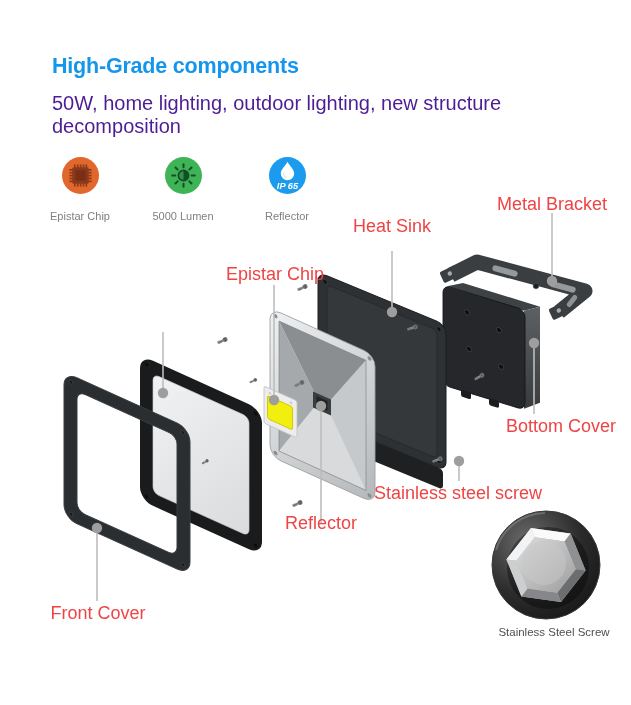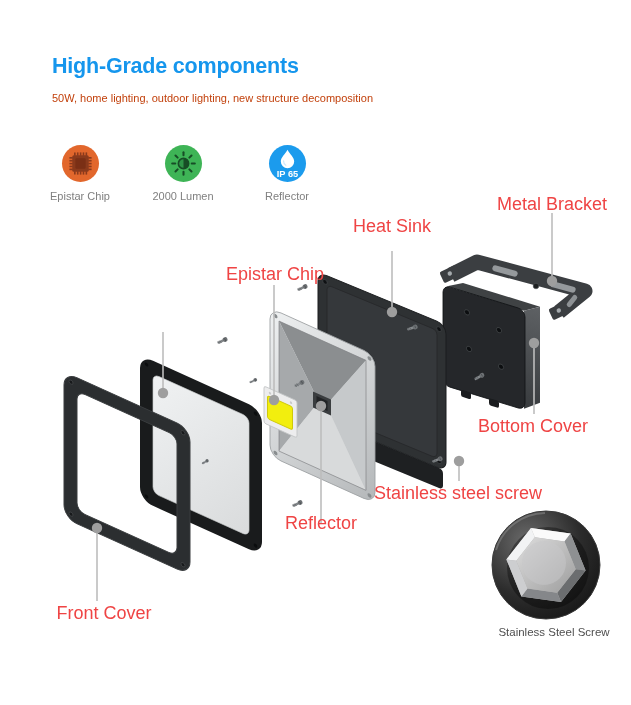--- a/index.html
+++ b/index.html
@@ -1,23 +1,23 @@
 <!DOCTYPE html>
 <html><head>
 <meta charset="utf-8">
 <style>
   html,body{margin:0;padding:0;background:#ffffff;}
   .canvas{position:relative;width:631px;height:705px;background:#ffffff;overflow:hidden;
           font-family:"Liberation Sans", sans-serif;}
   .title{position:absolute;left:52px;top:54px;font-size:21.5px;font-weight:bold;
          color:#1596ed;letter-spacing:-0.2px;}
-  .subtitle{position:absolute;left:52px;top:92px;font-size:11px;color:#c2410c;}
+  .subtitle{position:absolute;left:52px;top:92px;font-size:20px;color:#4c1d95;}
   .feature{position:absolute;top:141px;transform:translateX(-50%);text-align:center;width:110px;}
-  .fcircle{width:37px;height:37px;border-radius:50%;margin:4px auto;display:flex;
-           align-items:center;justify-content:flex-start;}
+  .fcircle{width:37px;height:37px;border-radius:50%;margin:16px auto;display:flex;
+           align-items:center;justify-content:flex-start;font-style:italic;}
   .flabel{margin-top:8px;font-size:11px;color:#808080;white-space:nowrap;}
   .diagram{position:absolute;left:0;top:0;}
   .plabel{position:absolute;transform:translateX(-50%);font-size:18px;color:#ef4444;
           white-space:nowrap;}
   .inset-caption{position:absolute;transform:translateX(-50%);font-size:11.5px;color:#4f4f4f;
           white-space:nowrap;}
   svg text{font-family:"Liberation Sans", sans-serif;}
 </style>
 </head>
 <body>
@@ -70,21 +70,21 @@
             <line x1="18" y1="26" x2="18" y2="29"></line>
           <line x1="7" y1="18" x2="10" y2="18"></line>
             <line x1="26" y1="18" x2="29" y2="18"></line>
           <line x1="10.2" y1="10.2" x2="12.3" y2="12.3"></line>
             <line x1="23.7" y1="23.7" x2="25.8" y2="25.8"></line>
           <line x1="10.2" y1="25.8" x2="12.3" y2="23.7"></line>
             <line x1="23.7" y1="12.3" x2="25.8" y2="10.2"></line>
         </g>
       </svg>
     </div>
-    <div class="flabel">2000 Lumen</div>
+    <div class="flabel">5000 Lumen</div>
   </div>
 
   <div class="feature" style="left:287px">
     <div class="fcircle" style="background:#1b9bed">
       <svg width="37" height="37" viewBox="0 0 36 36">
         <path d="M18 4.5 C15.5 9, 11.5 11.8, 11.5 16 a6.5 6.5 0 0 0 13 0 C24.5 11.8, 20.5 9, 18 4.5 Z" fill="#ffffff"></path>
         <path d="M14.2 15.5 a3.8 4.5 0 0 0 2.2 4.2" stroke="#cfe9fb" stroke-width="1.2" fill="none" stroke-linecap="round"></path>
         <text x="18" y="31.5" text-anchor="middle" font-size="9" font-weight="bold" fill="#ffffff">IP 65</text>
       </svg>
     </div>
@@ -257,19 +257,19 @@
       <polygon points="561,602.1 521.4,596.5 527.5,588.6 557.2,592.8" fill="#85878a"></polygon>
       <polygon points="521.4,596.5 506.4,559.4 516.3,560.8 527.5,588.6" fill="#cdced0"></polygon>
       <polygon points="575.7,569.2 557.2,592.8 527.5,588.6 516.3,560.8 534.8,537.2 564.5,541.4" fill="url(#hexG2)"></polygon>
       <circle cx="544" cy="563" r="22" fill="#c7c8c9" opacity="0.5"></circle>
     </g>
   </svg>
 
   <div class="plabel" style="left:552px;top:194px">Metal Bracket</div>
   <div class="plabel" style="left:392px;top:216px">Heat Sink</div>
   <div class="plabel" style="left:275px;top:264px">Epistar Chip</div>
-  <div class="plabel" style="left:533px;top:416px">Bottom Cover</div>
+  <div class="plabel" style="left:561px;top:416px">Bottom Cover</div>
   <div class="plabel" style="left:458px;top:483px">Stainless steel screw</div>
   <div class="plabel" style="left:321px;top:513px">Reflector</div>
-  <div class="plabel" style="left:104px;top:603px">Front Cover</div>
+  <div class="plabel" style="left:98px;top:603px">Front Cover</div>
 
   <div class="inset-caption" style="left:554px;top:626px">Stainless Steel Screw</div>
 </div>
 
 </body></html>

